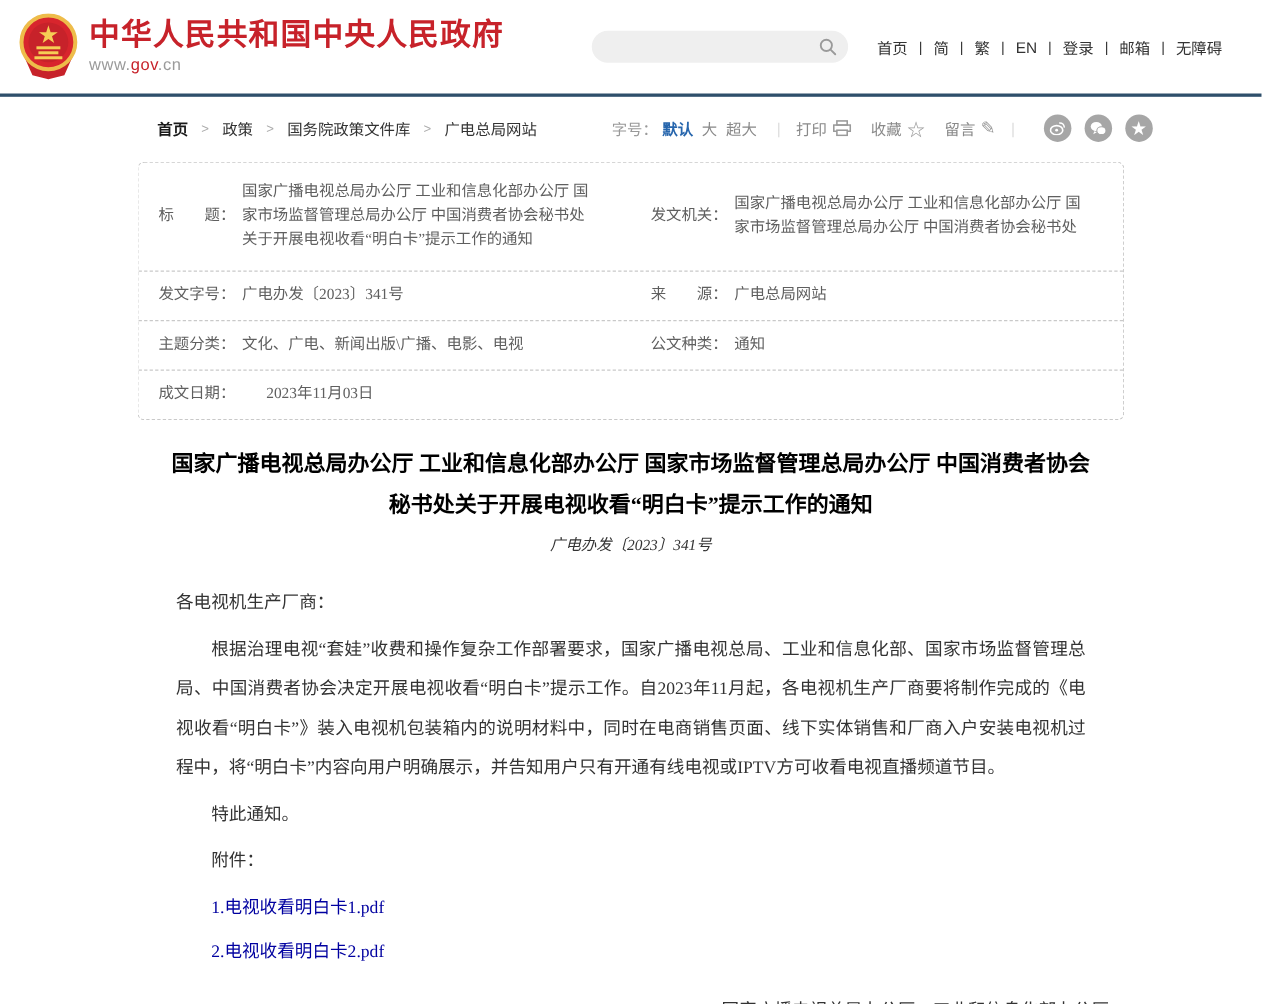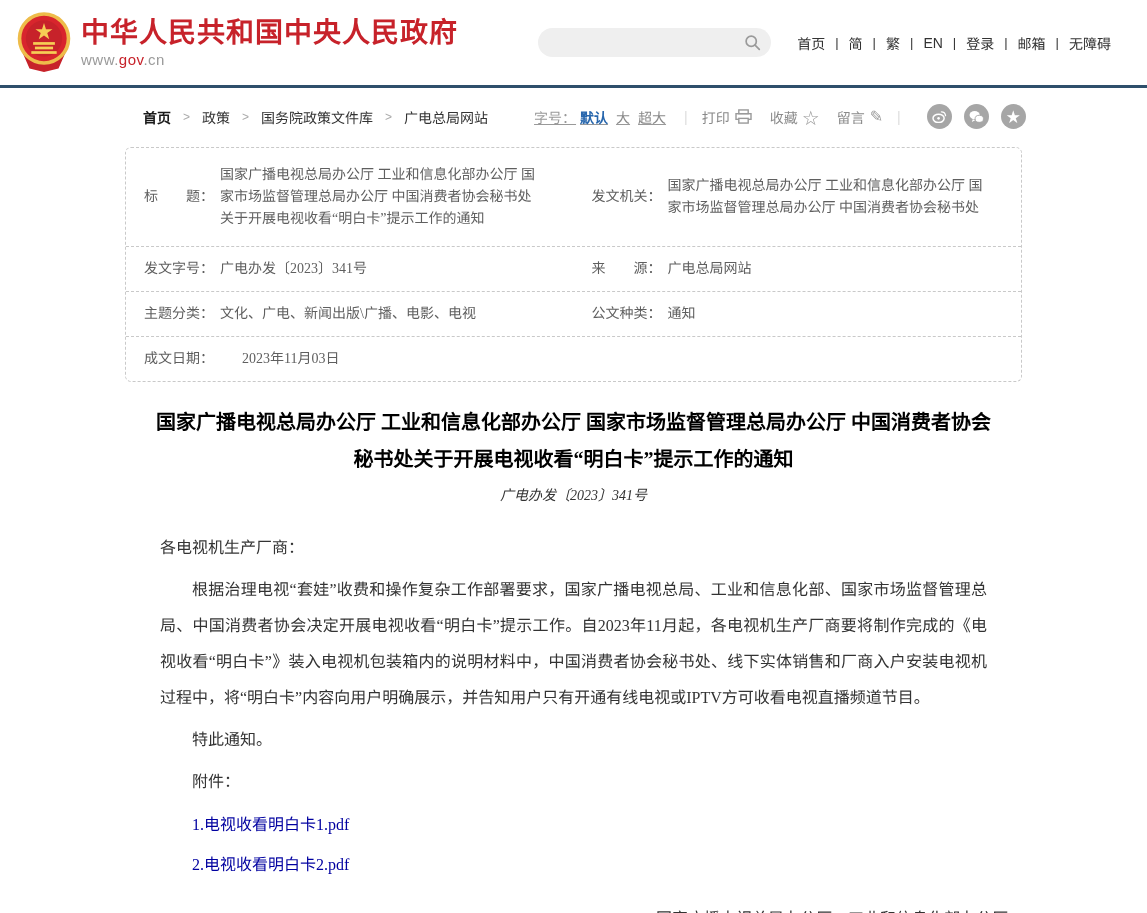--- a/index.html
+++ b/index.html
@@ -26,21 +26,21 @@
 
   
   .content { width:897px; margin:0 auto; }
 
   
   .toolbar { display:flex; align-items:center; padding:16px 0 10px 18px; font-size:14px; }
   .breadcrumb { display:flex; align-items:center; white-space:nowrap; }
   .breadcrumb a { color:#333; text-decoration:none; }
   .breadcrumb .bc-home { font-weight:bold; color:#1a1a1a; }
   .breadcrumb .bc-sep { color:#aaa; margin:0 12px; font-size:12px; }
-  .fontsize-ctl { margin-left:46px; white-space:nowrap; color:#999;text-decoration:underline; }
+  .fontsize-ctl { margin-left:68px; white-space:nowrap; color:#999; }
   .fontsize-ctl .fs-default { color:#2766ad; font-weight:bold; margin:0 4px; text-decoration:none; }
   .fontsize-ctl .fs-opt { color:#8a8a8a; margin:0 4px; text-decoration:none; }
   .tool-sep { color:#ddd; margin:0 14px; }
   .tool-actions { display:flex; align-items:center; color:#8a8a8a; white-space:nowrap; }
   .tool-actions .act { display:flex; align-items:center; margin-right:18px; cursor:pointer; }
   .tool-actions .act:last-child { margin-right:0; }
   .tool-actions .glyph { margin-left:5px; color:#9a9a9a; font-size:16px; display:inline-flex; }
   .share-icons { display:flex; align-items:center; }
   .share-circle { width:25px; height:25px; border-radius:50%; background:#a6a6a6; display:flex; align-items:center; justify-content:center; margin-left:12px; cursor:pointer; }
   .share-circle svg { display:block; }
@@ -208,21 +208,21 @@
         <div class="meta-value">2023年11月03日</div>
       </div>
     </div>
   </div>
 
   <div class="doc">
     <h1 class="doc-title">国家广播电视总局办公厅  工业和信息化部办公厅  国家市场监督管理总局办公厅  中国消费者协会秘书处关于开展电视收看“明白卡”提示工作的通知</h1>
     <div class="doc-number">广电办发〔2023〕341号</div>
     <div class="doc-body">
       <p>各电视机生产厂商：</p>
-      <p class="indent">根据治理电视“套娃”收费和操作复杂工作部署要求，国家广播电视总局、工业和信息化部、国家市场监督管理总局、中国消费者协会决定开展电视收看“明白卡”提示工作。自2023年11月起，各电视机生产厂商要将制作完成的《电视收看“明白卡”》装入电视机包装箱内的说明材料中，中国消费者协会秘书处、线下实体销售和厂商入户安装电视机过程中，将“明白卡”内容向用户明确展示，并告知用户只有开通有线电视或IPTV方可收看电视直播频道节目。</p>
+      <p class="indent">根据治理电视“套娃”收费和操作复杂工作部署要求，国家广播电视总局、工业和信息化部、国家市场监督管理总局、中国消费者协会决定开展电视收看“明白卡”提示工作。自2023年11月起，各电视机生产厂商要将制作完成的《电视收看“明白卡”》装入电视机包装箱内的说明材料中，同时在电商销售页面、线下实体销售和厂商入户安装电视机过程中，将“明白卡”内容向用户明确展示，并告知用户只有开通有线电视或IPTV方可收看电视直播频道节目。</p>
       <p class="indent">特此通知。</p>
       <p class="indent">附件：</p>
       <a href="#" class="attachment-link">1.电视收看明白卡1.pdf</a>
       <a href="#" class="attachment-link">2.电视收看明白卡2.pdf</a>
     </div>
     <div class="doc-signature">
       <div>国家广播电视总局办公厅　工业和信息化部办公厅</div>
 
     </div>
   </div>

